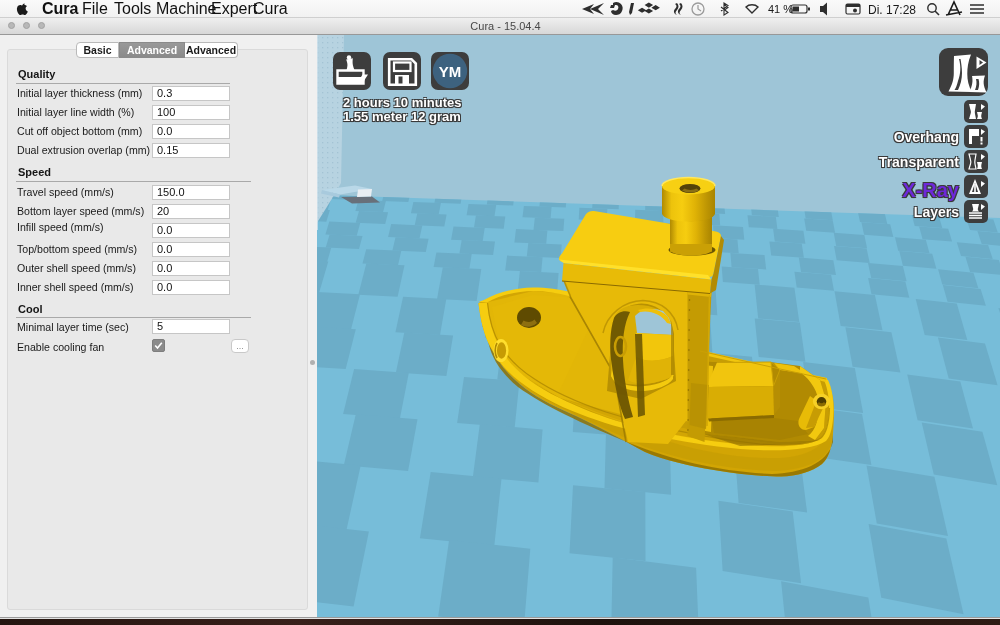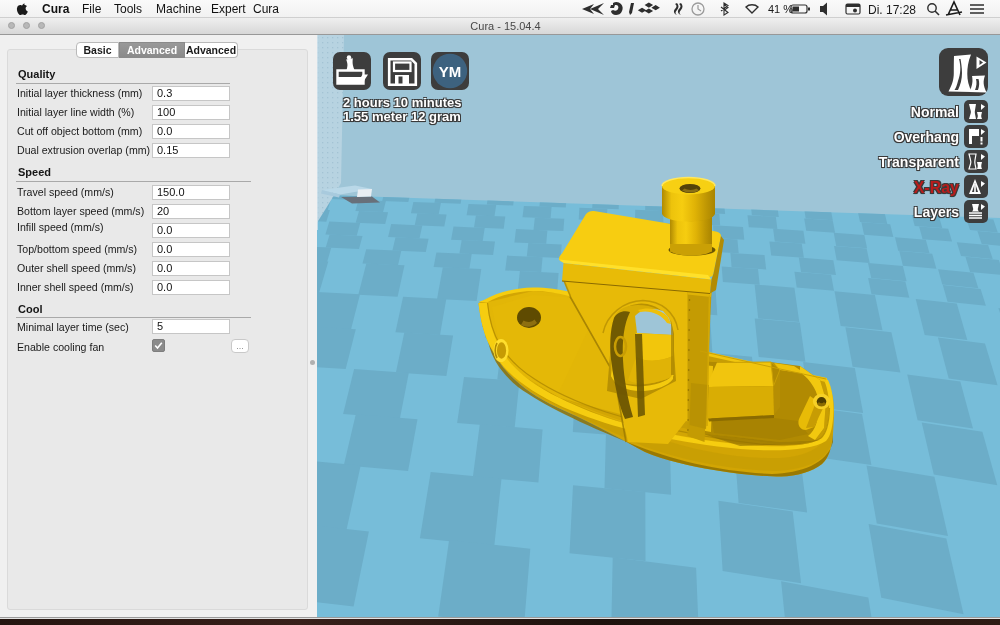--- a/index.html
+++ b/index.html
@@ -1,19 +1,19 @@
 <!DOCTYPE html>
 <html><head>
 <meta charset="utf-8">
 <style>
 * { margin:0; padding:0; box-sizing:border-box; }
 html,body { width:1000px; height:625px; overflow:hidden; font-family:"Liberation Sans", sans-serif; }
 #page { position:absolute; left:0; top:0; width:1000px; height:625px; background:#f0f0f0; }
 #menubar { position:absolute; left:0; top:0; width:1000px; height:18px; background:linear-gradient(#fafafa,#f1f1f1); border-bottom:1px solid #cfcfcf; }
-#menubar .item { position:absolute; top:0; height:32px; line-height:18px; font-size:12px; color:#111; }
+#menubar .item { position:absolute; top:0; height:32px; line-height:18px; font-size:16px; color:#111; }
 #titlebar { position:absolute; left:0; top:18px; width:1000px; height:17px; background:linear-gradient(#efefef,#d7d7d7); border-bottom:1px solid #989898; }
 #titlebar .title { position:absolute; left:0; width:1000px; top:0; height:16px; line-height:17px; text-align:center; font-size:11px; color:#484848;padding-left:11px; }
 .tl { position:absolute; top:22px; width:7px; height:7px; border-radius:50%; background:#b8b8b8; border:1px solid #a2a2a2; }
 #leftpanel { position:absolute; left:0; top:35px; width:316px; height:582px; background:#f0f0f0; }
 #panelframe { position:absolute; left:7px; top:14px; width:301px; height:561px; background:#e9e9e9; border:1px solid #dadada; border-radius:3px; }
 #tabs { position:absolute; left:76px; top:7px; height:16px; display:flex; z-index:3;border-radius:8px; }
 #tabs .tab { height:16px; line-height:15px; font-size:10.5px; font-weight:bold; color:#1a1a1a; background:#fff; border:1px solid #b9b9b9; text-align:center; }
 #tabs .tab.first { border-radius:4px 0 0 4px; }
 #tabs .tab.last { border-radius:0 4px 4px 0; border-left:none; }
 #tabs .tab.sel { background:linear-gradient(#999,#8a8a8a); color:#fff; border-color:#8a8a8a; }
@@ -344,40 +344,39 @@
             <path d="M33,28 L46,27.5 C44,33 44,37 47.5,44.5 L30.5,44 C33.5,37 34,33 33,28 Z"></path>
             <path d="M37,31 C38,35 37.5,38 36,42 L39,42 C40.5,38 40.5,34 39.5,31 Z" fill="#3d3d3d"></path>
             <path d="M37.5,8.5 L47.5,14.5 L37.5,21 Z"></path>
             <path d="M40.5,12 L44,14.5 L40.5,17 Z" fill="#3d3d3d"></path>
           </g>
         </svg></div>
 <div style="position:absolute;left:647px;top:65px;width:24px;height:23px;background:#3d3d3d;border-radius:5px"><svg width="24" height="23" viewBox="0 0 24 23">
           <path d="M5,4 L12,4 L11,10 C10.7,11.5 10.7,12.5 11,14 L12,19 L5,19 L6.5,14 C7,12.5 7,11.5 6.5,10 Z M13,12 L18,12 L17.3,15 C17.2,15.8 17.2,16.2 17.3,17 L18,19 L13,19 L13.7,17 C13.9,16.2 13.9,15.8 13.7,15 Z" fill="#fff"></path>
           <path d="M17,4 L21,6.5 L17,10 Z" fill="#fff"></path>
         </svg></div>
-<div style="position:absolute;left:447px;top:69px;width:195px;text-align:right;font-size:14px;font-weight:bold;color:#fff;text-shadow:-1px -1px 0 #3a3a3a,1px -1px 0 #3a3a3a,-1px 1px 0 #3a3a3a,1px 1px 0 #3a3a3a, 0 1px 1px #3a3a3a">Normal</div>
 <div style="position:absolute;left:647px;top:90px;width:24px;height:23px;background:#3d3d3d;border-radius:5px"><svg width="24" height="23" viewBox="0 0 24 23">
           <path d="M5,4 L15,4 L15,11 L8,11 L8,19 L5,19 Z" fill="#fff"></path>
           <rect x="16.5" y="12" width="2" height="4.5" fill="#fff"></rect>
           <rect x="16.5" y="17.5" width="2" height="2" fill="#fff"></rect>
           <path d="M17,4 L21,6.5 L17,10 Z" fill="#fff"></path>
         </svg></div>
 <div style="position:absolute;left:447px;top:94px;width:195px;text-align:right;font-size:14px;font-weight:bold;color:#fff;text-shadow:-1px -1px 0 #3a3a3a,1px -1px 0 #3a3a3a,-1px 1px 0 #3a3a3a,1px 1px 0 #3a3a3a, 0 1px 1px #3a3a3a">Overhang</div>
 <div style="position:absolute;left:647px;top:115px;width:24px;height:23px;background:#3d3d3d;border-radius:5px"><svg width="24" height="23" viewBox="0 0 24 23">
           <path d="M5,4 L12,4 L11,10 C10.7,11.5 10.7,12.5 11,14 L12,19 L5,19 L6.5,14 C7,12.5 7,11.5 6.5,10 Z" fill="none" stroke="#fff" stroke-width="1.2"></path>
           <path d="M13,12 L18,12 L17.3,15 L17.3,17 L18,19 L13,19 L13.7,17 L13.7,15 Z" fill="#fff"></path>
           <path d="M17,4 L21,6.5 L17,10 Z" fill="#fff"></path>
         </svg></div>
 <div style="position:absolute;left:447px;top:119px;width:195px;text-align:right;font-size:14px;font-weight:bold;color:#fff;text-shadow:-1px -1px 0 #3a3a3a,1px -1px 0 #3a3a3a,-1px 1px 0 #3a3a3a,1px 1px 0 #3a3a3a, 0 1px 1px #3a3a3a">Transparent</div>
 <div style="position:absolute;left:647px;top:140px;width:24px;height:23px;background:#3d3d3d;border-radius:5px"><svg width="24" height="23" viewBox="0 0 24 23">
           <path d="M11,4 L17,19 L5,19 Z M11,8 L8,17 L14,17 Z" fill="#fff" fill-rule="evenodd"></path>
           <rect x="10.2" y="9" width="1.6" height="8" fill="#fff"></rect>
           <path d="M17,6 L21,8.5 L17,12 Z" fill="#fff"></path>
         </svg></div>
-<div style="position:absolute;left:447px;top:144px;width:195px;text-align:right;font-size:16px;font-weight:bold;color:#b91c1c;text-shadow:-1px -1px 0 #3a3a3a,1px -1px 0 #3a3a3a,-1px 1px 0 #3a3a3a,1px 1px 0 #3a3a3a, 0 1px 1px #3a3a3a">X-Ray</div>
+<div style="position:absolute;left:447px;top:144px;width:195px;text-align:right;font-size:20px;font-weight:bold;color:#6d28d9;text-shadow:-1px -1px 0 #3a3a3a,1px -1px 0 #3a3a3a,-1px 1px 0 #3a3a3a,1px 1px 0 #3a3a3a, 0 1px 1px #3a3a3a">X-Ray</div>
 <div style="position:absolute;left:647px;top:165px;width:24px;height:23px;background:#3d3d3d;border-radius:5px"><svg width="24" height="23" viewBox="0 0 24 23">
           <path d="M8,4 L15,4 L14,8 C13.5,9.5 14,10.5 15,11.5 L8,11.5 C9,10.5 9.5,9.5 9,8 Z" fill="#fff"></path>
           <path d="M5,13 L18,13 M5,15.5 L18,15.5 M5,18 L18,18" stroke="#fff" stroke-width="1.3"></path>
           <path d="M17,4 L21,6.5 L17,10 Z" fill="#fff"></path>
         </svg></div>
 <div style="position:absolute;left:447px;top:169px;width:195px;text-align:right;font-size:14px;font-weight:bold;color:#fff;text-shadow:-1px -1px 0 #3a3a3a,1px -1px 0 #3a3a3a,-1px 1px 0 #3a3a3a,1px 1px 0 #3a3a3a, 0 1px 1px #3a3a3a">Layers</div>
 
   </div>
 
   <div id="leftpanel">

